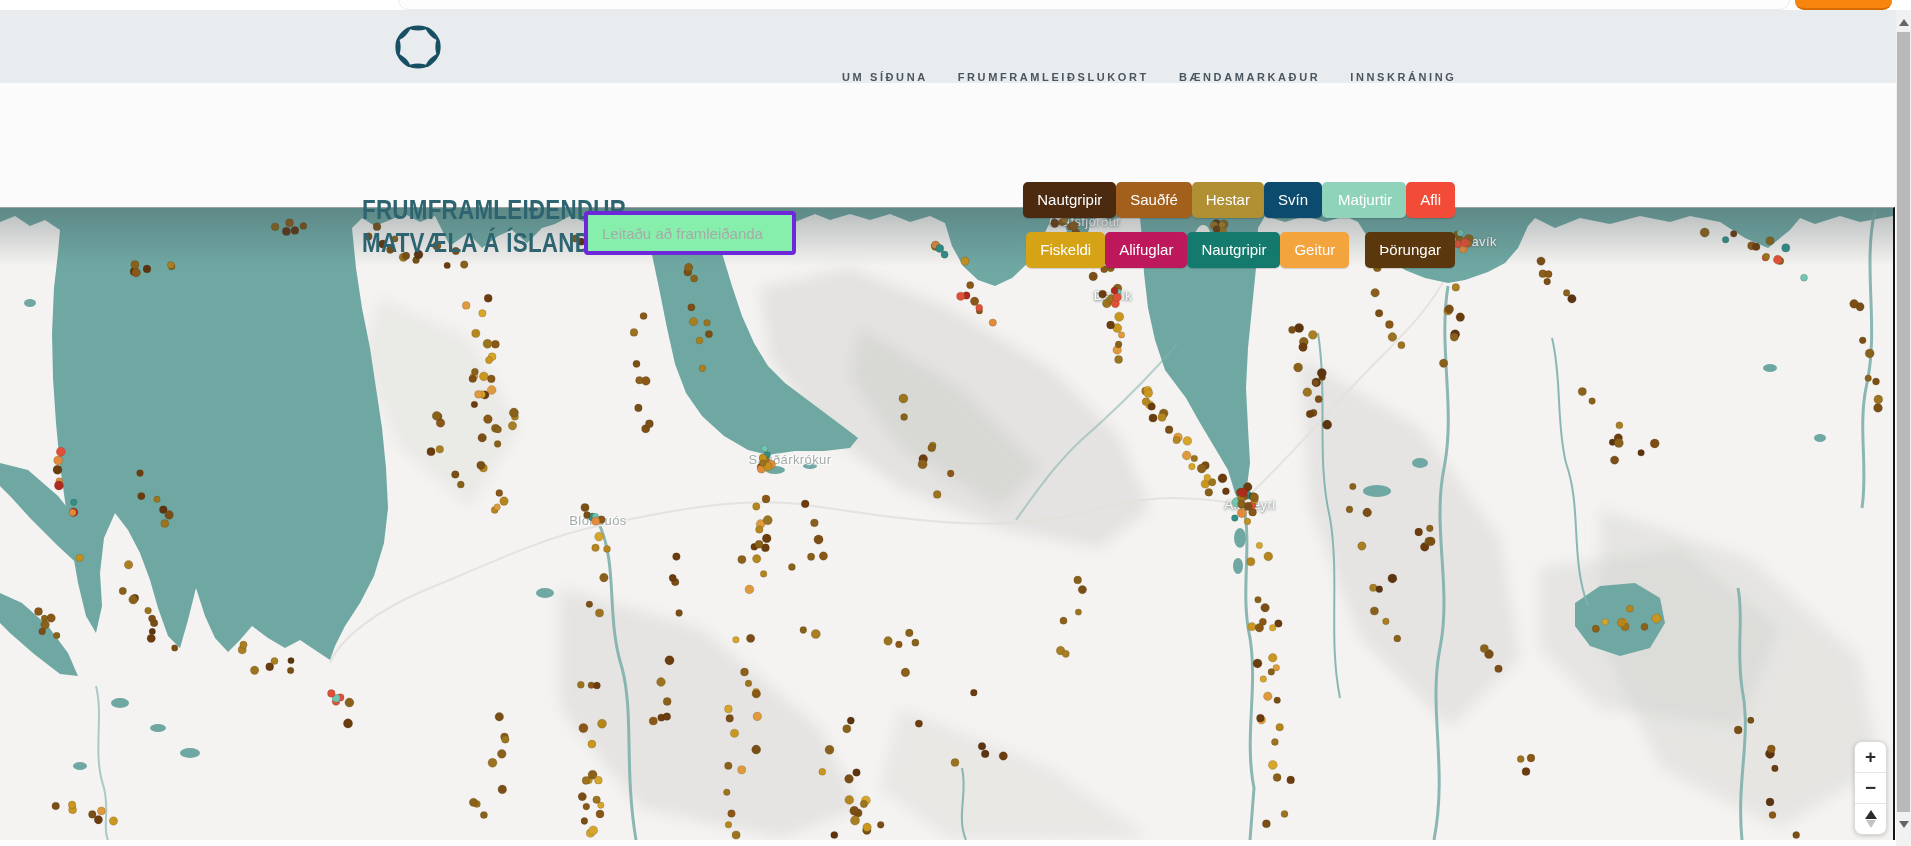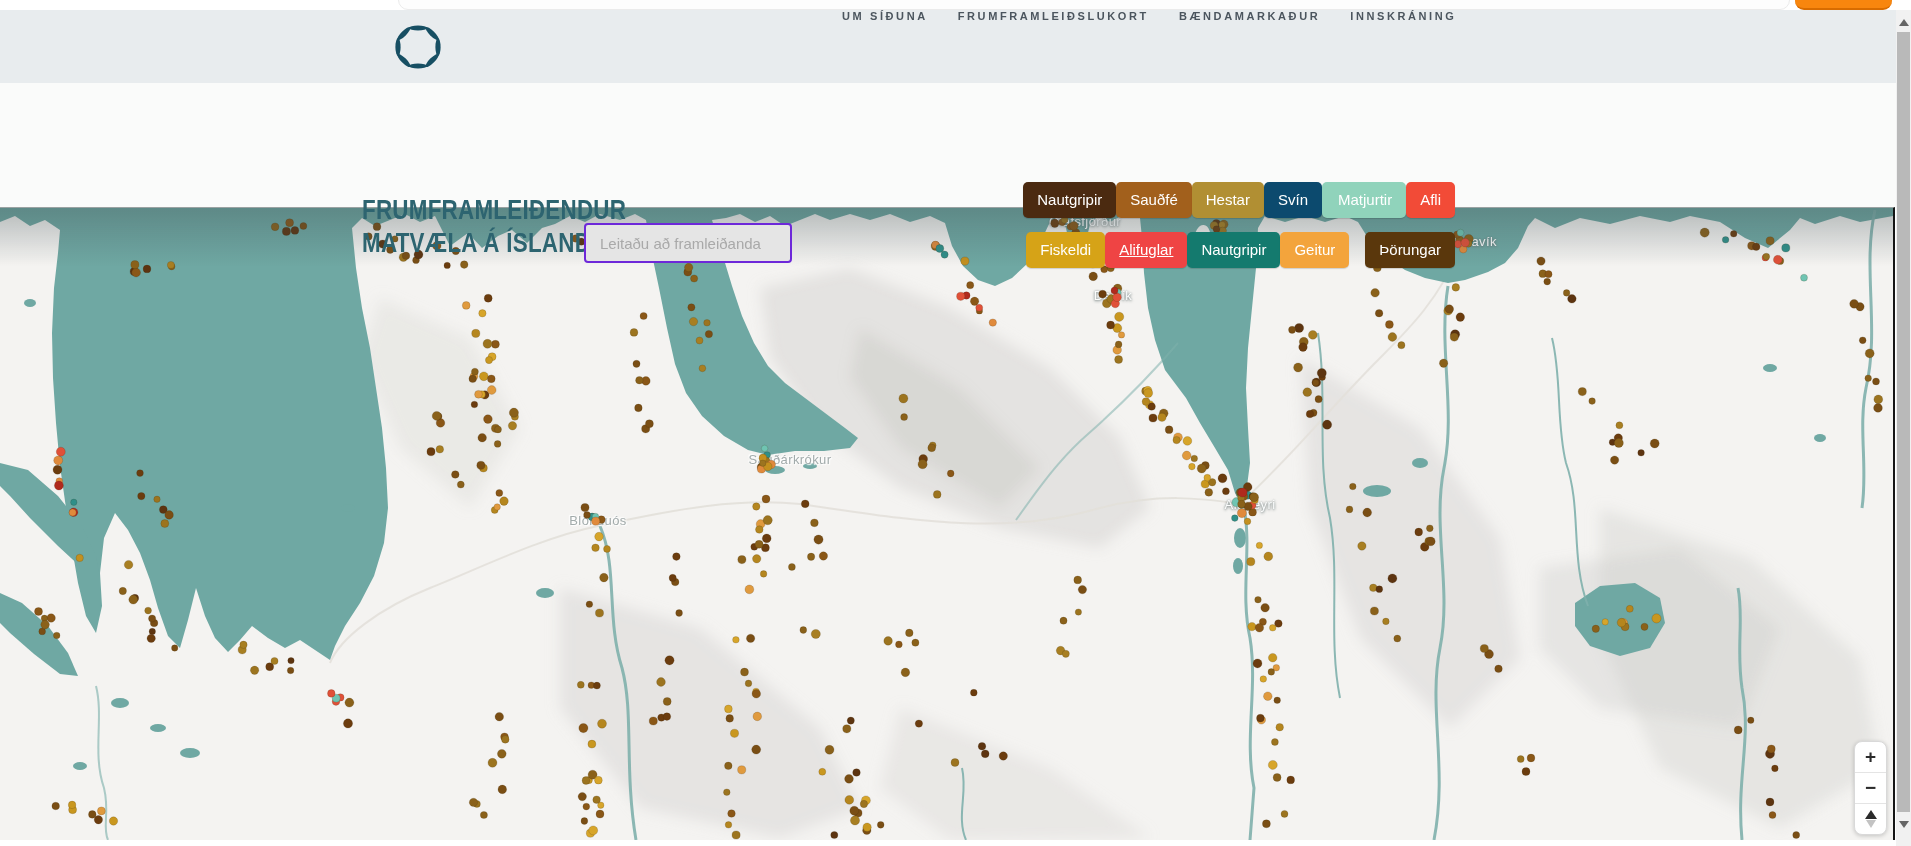--- a/index.html
+++ b/index.html
@@ -10,29 +10,29 @@
   
   #top-strip{left:0;top:0;width:1911px;height:10px;background:#fff;z-index:60;}
   #addr-remnant{left:398px;top:-6px;width:1390px;height:14px;background:#fdfdfd;
       border:1px solid #ebebeb;border-radius:0 0 10px 10px;}
   #notif-pill{left:1795px;top:-4px;width:97px;height:12px;border-radius:0 0 9px 9px;
       border-bottom:2px solid #d86c00;}
 
   
   #navbar{left:0;top:10px;width:1896px;height:73px;background:#e8ecee;z-index:50;}
   #logo{left:393px;top:13px;width:50px;height:48px;cursor:pointer;}
-  #nav-items{left:842px;top:0;height:73px;display:flex;align-items:flex-start;gap:30px;}
+  #nav-items{left:842px;top:0;height:73px;display:flex;align-items:flex-end;gap:30px;}
   .nav-item{font-size:11px;font-weight:bold;letter-spacing:2.6px;color:#4b555e;cursor:pointer;white-space:nowrap;}
 
   
   #header{left:0;top:83px;width:1896px;height:124px;background:#fafbfa;z-index:40;}
   #page-title{left:362px;top:110px;color:#2d6470;font-weight:bold;font-size:28px;line-height:33px;
       transform:scaleX(.8);transform-origin:left top;letter-spacing:.3px;white-space:nowrap;}
-  #search-input{left:584px;top:140px;width:182px;height:36px;border:2px solid #6d28d9;border-radius:4px;
-      background:#e5e5e5;font-size:15px;padding:0 8px 0 14px;color:#444;outline:none;
+  #search-input{left:584px;top:128px;width:182px;height:36px;border:4px solid #6d28d9;border-radius:4px;
+      background:#86efac;font-size:15px;padding:0 8px 0 14px;color:#444;outline:none;
       font-family:"Liberation Sans",sans-serif;}
   #search-input::placeholder{color:#a9a9a9;}
   #cat-buttons{right:441px;top:99px;display:flex;flex-direction:column;align-items:flex-end;gap:14px;}
   .cat-row{display:flex;gap:0;}
   .cat-btn{color:#fff;font-size:15px;padding:8px 14px;border-radius:5px;border:none;cursor:pointer;
       font-family:"Liberation Sans",sans-serif;line-height:20px;box-shadow:0 1px 1px rgba(0,0,0,.15);}
 
   
   #map{left:0;top:207px;width:1893px;height:632px;background:#f4f3f1;z-index:10;
       border-right:2px solid #151515;border-bottom:2px solid #151515;border-top:1px solid #9aa2a2;
@@ -111,21 +111,21 @@
       <div class="cat-row">
         <button class="cat-btn" style="background: rgb(75, 42, 16);">Nautgripir</button>
         <button class="cat-btn" style="background: rgb(162, 96, 28);">Sauðfé</button>
         <button class="cat-btn" style="background: rgb(177, 143, 51);">Hestar</button>
         <button class="cat-btn" style="background: #0c4a6e;">Svín</button>
         <button class="cat-btn" style="background: rgb(144, 211, 187); padding-left: 16px;">Matjurtir</button>
         <button class="cat-btn" style="background: rgb(242, 75, 55);">Afli</button>
       </div>
       <div class="cat-row">
         <button class="cat-btn" style="background: rgb(214, 163, 23);">Fiskeldi</button>
-        <button class="cat-btn" style="background: #ef4444; text-decoration: underline;">Alifuglar</button>
+        <button class="cat-btn" style="background: #be185d;">Alifuglar</button>
         <button class="cat-btn" style="background: rgb(20, 122, 110);">Nautgripir</button>
         <button class="cat-btn" style="background: rgb(243, 164, 60);">Geitur</button>
         <button class="cat-btn" style="background: rgb(90, 55, 12); margin-left: 16px;">Þörungar</button>
       </div>
     </div>
 </div>
 
 <div id="map" class="abs">
   <svg id="terrain-svg" class="abs" viewBox="0 0 1893 632">
     <defs>

